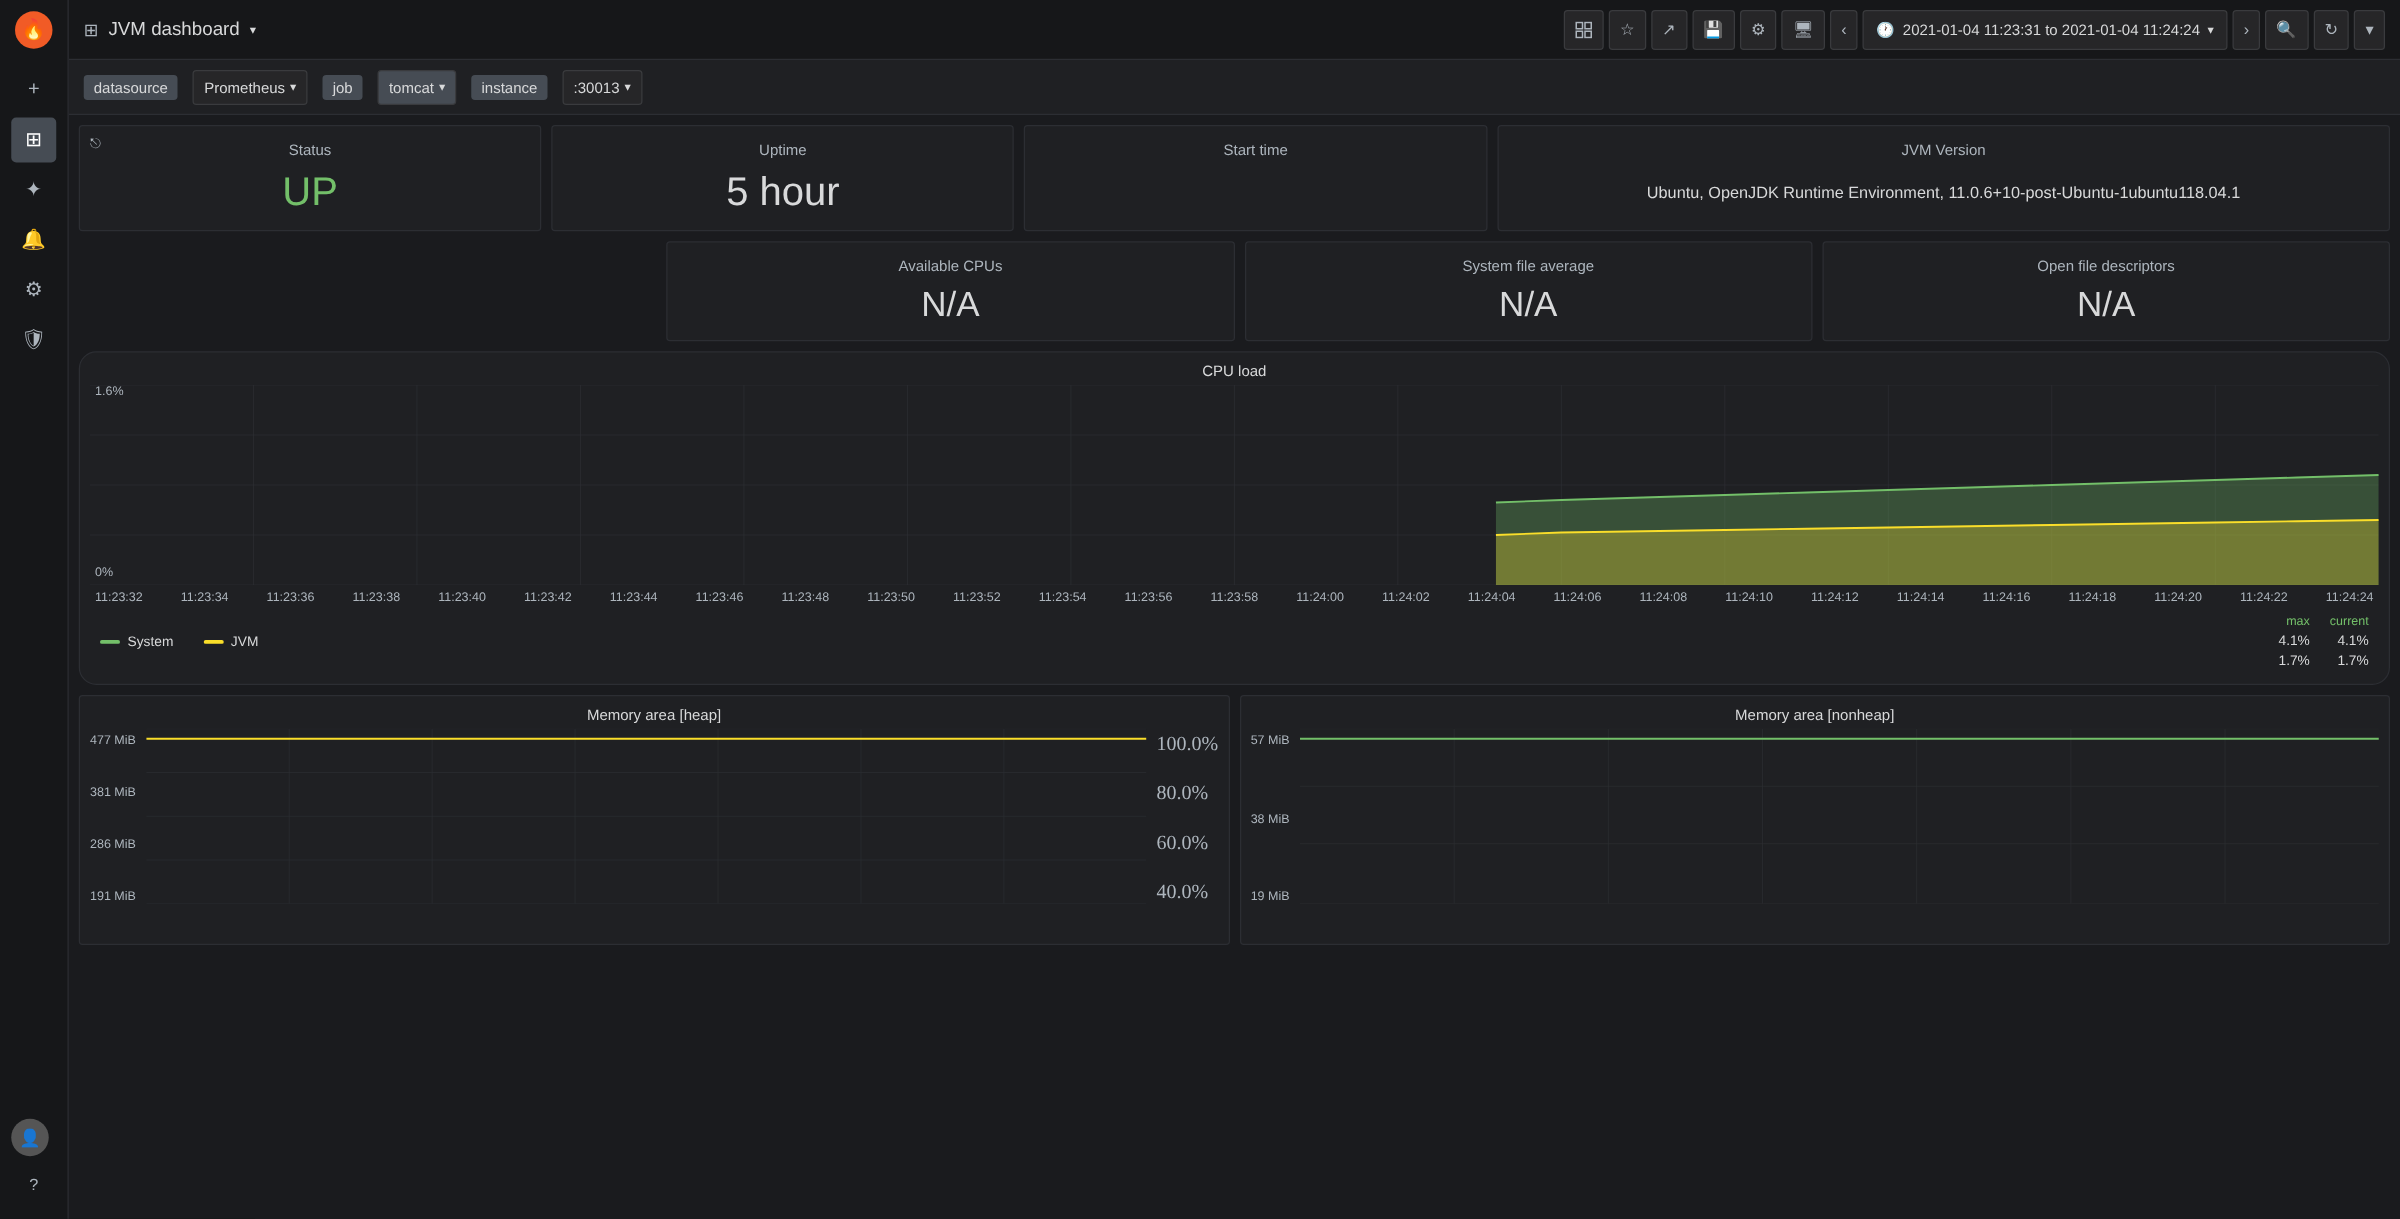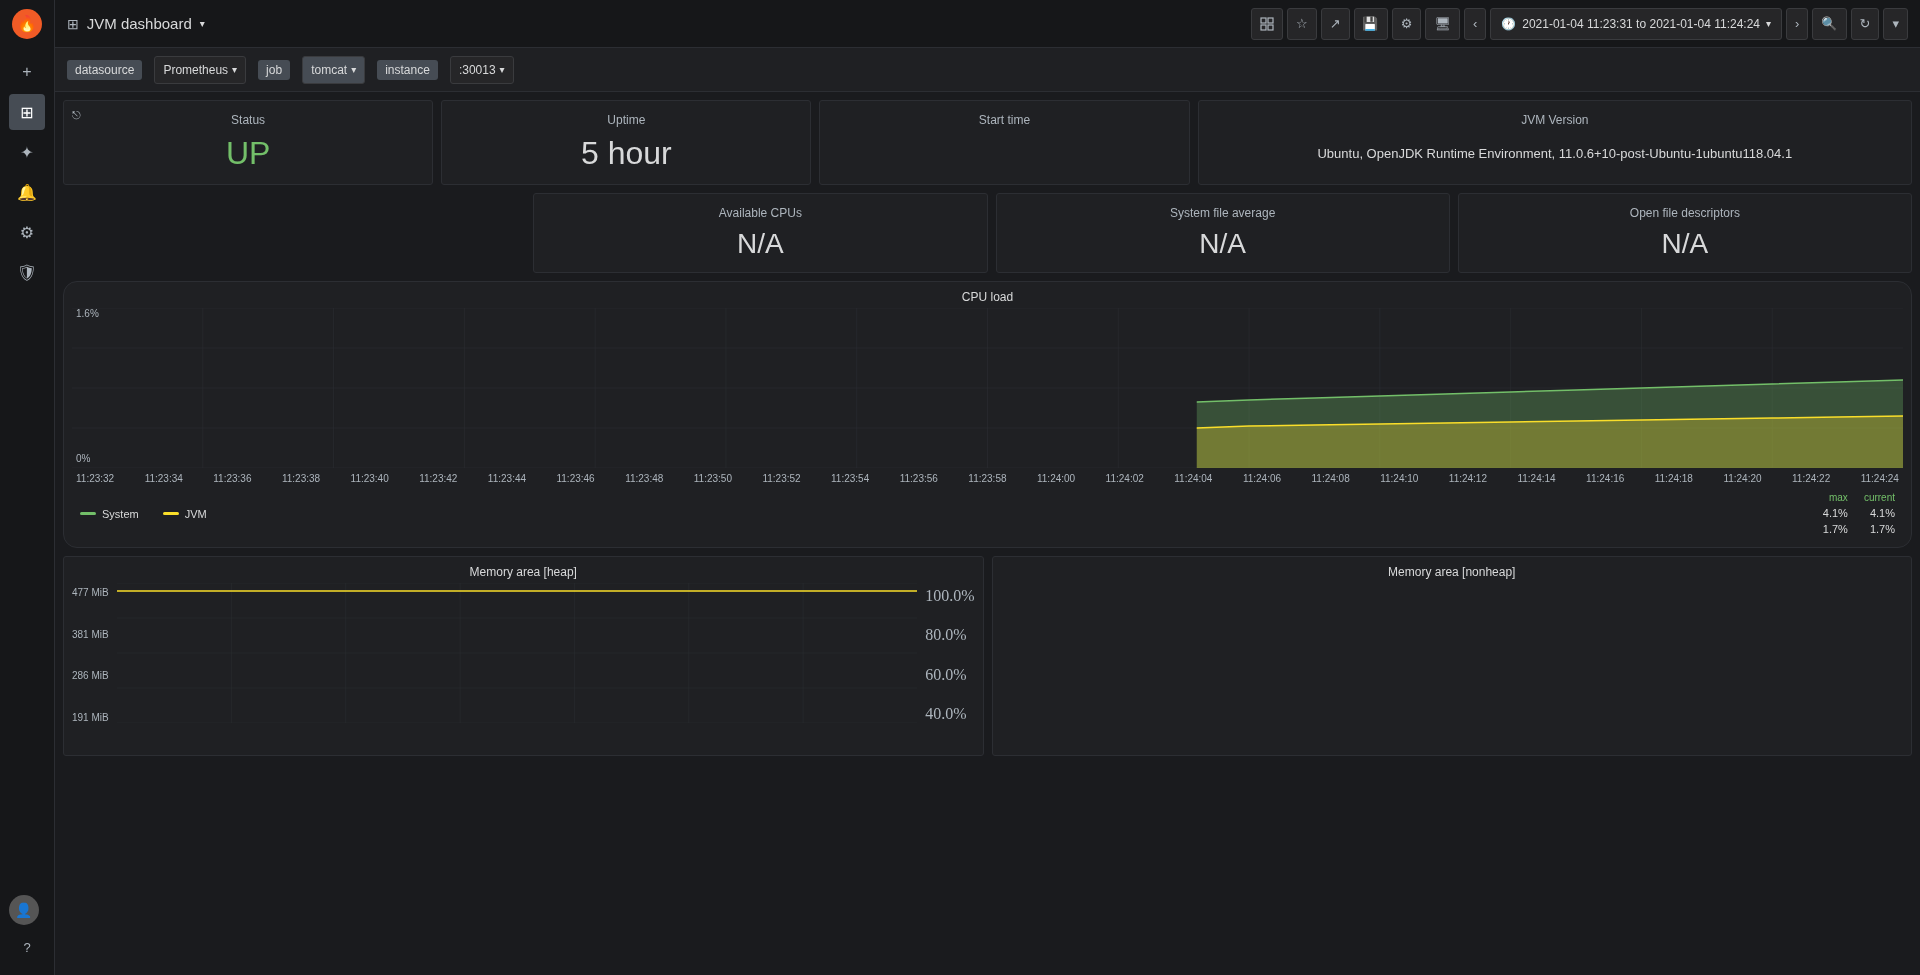--- a/index.html
+++ b/index.html
@@ -554,17 +554,38 @@
             <span>100.0%</span>
             <span>80.0%</span>
             <span>60.0%</span>
             <span>40.0%</span>
           </div>
         </div>
       </div>
 
       <div class="bottom-chart-panel">
         <div class="bottom-chart-title">Memory area [nonheap]</div>
+        <div class="bottom-chart-area" style="display:flex;gap:4px;">
+          <div style="display:flex;flex-direction:column;justify-content:space-between;font-size:10px;color:#adb5bd;padding-right:4px;height:140px;padding-top:4px;">
+            <span>57 MiB</span>
+            <span>38 MiB</span>
+            <span>19 MiB</span>
+          </div>
+          <svg style="flex:1;height:140px;" viewBox="0 0 700 140" preserveAspectRatio="none">
+            <line x1="0" y1="0" x2="700" y2="0" stroke="#2c2e33" stroke-width="0.5"></line>
+            <line x1="0" y1="46" x2="700" y2="46" stroke="#2c2e33" stroke-width="0.5"></line>
+            <line x1="0" y1="92" x2="700" y2="92" stroke="#2c2e33" stroke-width="0.5"></line>
+            <line x1="0" y1="140" x2="700" y2="140" stroke="#2c2e33" stroke-width="0.5"></line>
+            <line x1="100" y1="0" x2="100" y2="140" stroke="#2c2e33" stroke-width="0.5"></line>
+            <line x1="200" y1="0" x2="200" y2="140" stroke="#2c2e33" stroke-width="0.5"></line>
+            <line x1="300" y1="0" x2="300" y2="140" stroke="#2c2e33" stroke-width="0.5"></line>
+            <line x1="400" y1="0" x2="400" y2="140" stroke="#2c2e33" stroke-width="0.5"></line>
+            <line x1="500" y1="0" x2="500" y2="140" stroke="#2c2e33" stroke-width="0.5"></line>
+            <line x1="600" y1="0" x2="600" y2="140" stroke="#2c2e33" stroke-width="0.5"></line>
+
+            <polyline points="0,8 700,8" fill="none" stroke="#73bf69" stroke-width="1.5"></polyline>
+          </svg>
+        </div>
       </div>
     </div>
 
   </div>
 </div>
 
 </body></html>

